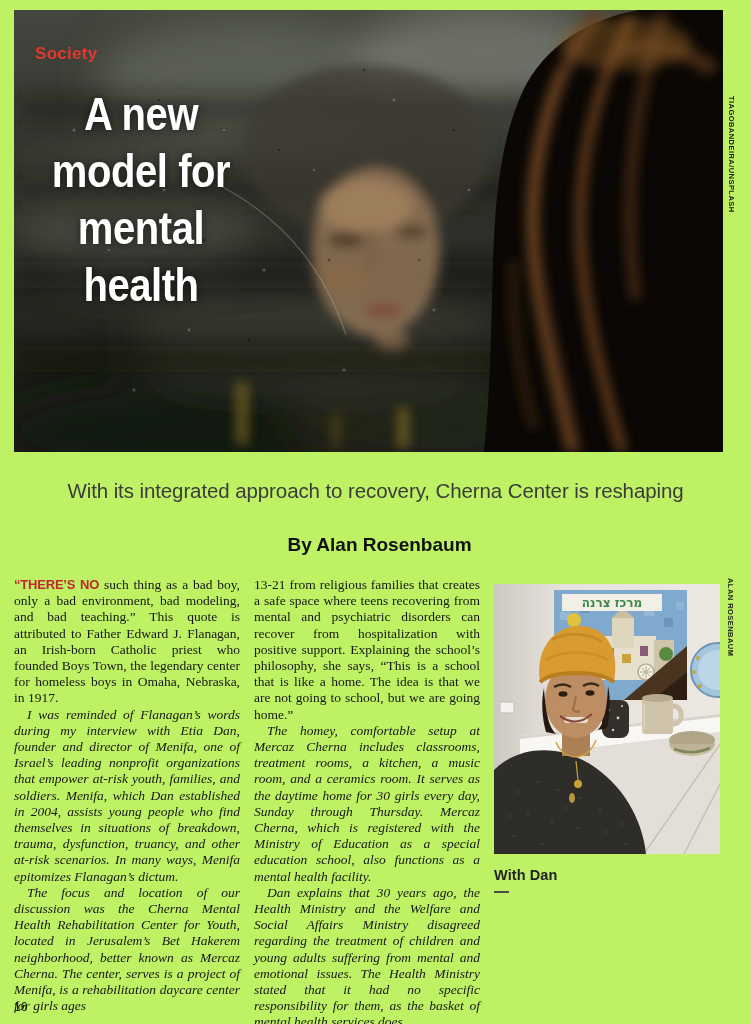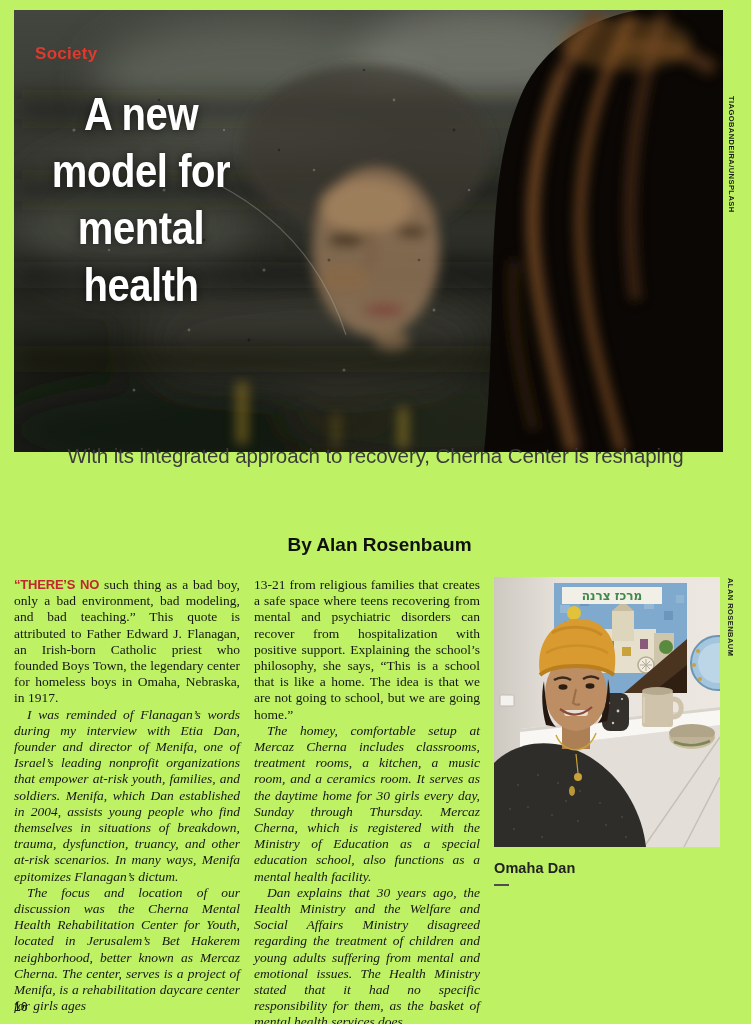--- a/index.html
+++ b/index.html
@@ -55,21 +55,21 @@
     letter-spacing: .45px;
     color: #1b1b1b;
     white-space: nowrap;
   }
   #credit-main { left: 727px; top: 96px; }
   #credit-inline { left: 726px; top: 578px; }
 
   
   .deck {
     position: absolute;
-    left: 0; top: 443px;
+    left: 0; top: 478px;
     width: 100%;
     text-align: center;
     font-size: 20.5px;
     line-height: 25px;
     color: #3b3b3b;
     letter-spacing: -0.1px;
   }
   .byline {
     position: absolute;
     left: 0; top: 534px;
@@ -102,20 +102,21 @@
     font-family: "Liberation Sans", sans-serif;
     font-weight: 800;
     font-size: 13px;
     color: #c1272d;
     letter-spacing: -0.2px;
   }
 
   
   figure.inline-photo {
     width: 226px; height: 270px;
+    margin-top: 7px;
     overflow: hidden;
     background: #e7e3dc;
     text-align: center;
   }
   figure.inline-photo svg { display:block; width:100%; height:100%; }
   .caption {
     margin-top: 13px;
     font-size: 14.5px;
     font-weight: 600;
     color: #222222;
@@ -387,21 +388,21 @@
             <path d="M82,112 Q80,122 79,126 Q82,129 86,127" stroke="#9a6f48" stroke-width="2" fill="none"></path>
             <rect x="70" y="133" width="24" height="6" rx="3" fill="#e8ded2"></rect>
             <path d="M66,132 Q82,144 98,130" stroke="#8a4a3a" stroke-width="2.2" fill="none"></path>
             <path d="M62,158 C70,178 94,178 102,156" stroke="#c9a23a" stroke-width="1.4" fill="none"></path>
             <path d="M82,177 L84,196" stroke="#c9a23a" stroke-width="1.2" fill="none"></path>
             <circle cx="84" cy="200" r="4" fill="#c9a23a"></circle>
             <ellipse cx="78" cy="214" rx="3" ry="5" fill="#c9a23a" opacity=".9"></ellipse>
           </g>
         </svg>
       </figure>
-      <div class="caption">Omaha Dan</div>
+      <div class="caption">With Dan</div>
       <div class="caption-dash"></div>
     </div>
   </div>
 
   <div id="credit-inline" class="v-credit">ALAN ROSENBAUM</div>
 
   <div id="footer">
     <span class="page-num">16</span>
   </div>
 

